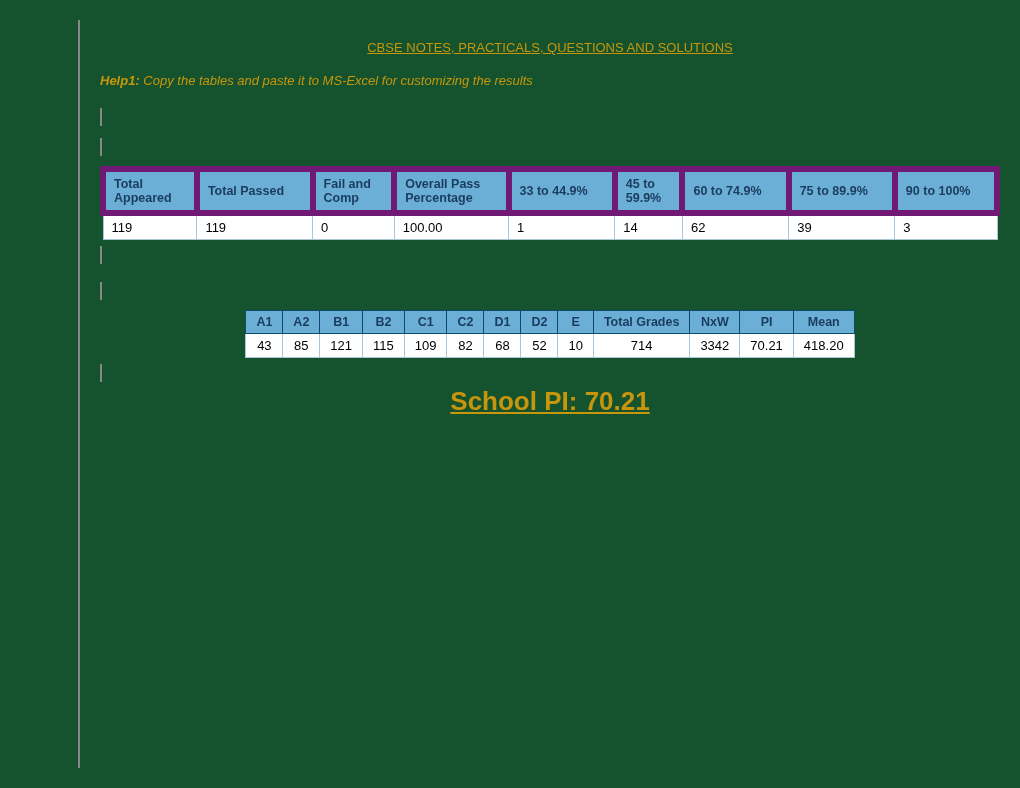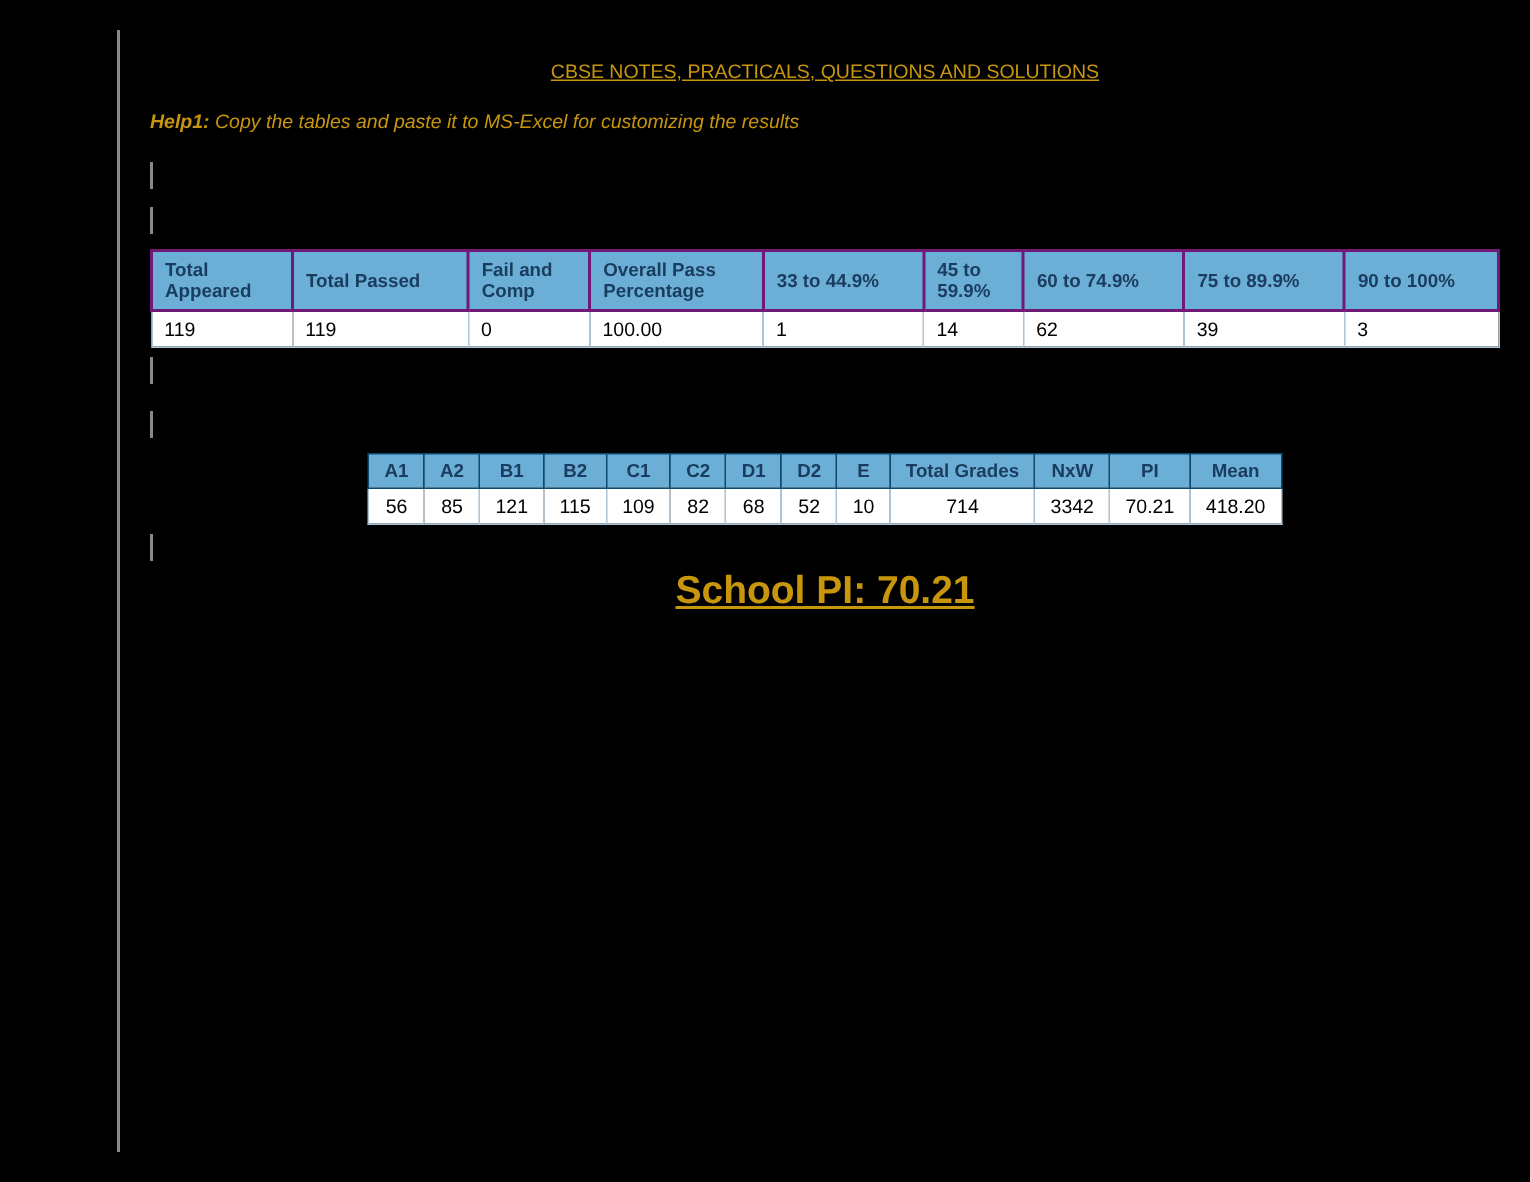--- a/index.html
+++ b/index.html
@@ -5,21 +5,21 @@
     * { margin: 0; padding: 0; box-sizing: border-box; }
     body {
       background: #fff;
       font-family: Arial, sans-serif;
       font-size: 13px;
       color: #000;
     }
     .page {
       width: 1020px;
       min-height: 788px;
-      background: #000000;
+      background: #14532d;
       padding: 20px 0;
       display: flex;
     }
     .left-border {
       width: 80px;
       border-right: 2px solid #888;
       flex-shrink: 0;
     }
     .content {
       flex: 1;
@@ -67,21 +67,21 @@
       border-collapse: collapse;
       width: 100%;
     }
     table.main-table th {
       background-color: #6baed6;
       color: #1a3c5e;
       font-weight: bold;
       font-size: 12.5px;
       text-align: left;
       padding: 5px 8px;
-      border: 2px solid #701a75;
+      border: 6px solid #701a75;
     }
     table.main-table td {
       background-color: #fff;
       color: #000;
       font-size: 13px;
       padding: 4px 8px;
       border: 1px solid #aac4d8;
     }
     table.grades-table {
       border-collapse: collapse;
@@ -184,21 +184,21 @@
             <th>D2</th>
             <th>E</th>
             <th>Total Grades</th>
             <th>NxW</th>
             <th>PI</th>
             <th>Mean</th>
           </tr>
         </thead>
         <tbody>
           <tr>
-            <td>56</td>
+            <td>43</td>
             <td>85</td>
             <td>121</td>
             <td>115</td>
             <td>109</td>
             <td>82</td>
             <td>68</td>
             <td>52</td>
             <td>10</td>
             <td>714</td>
             <td>3342</td>

